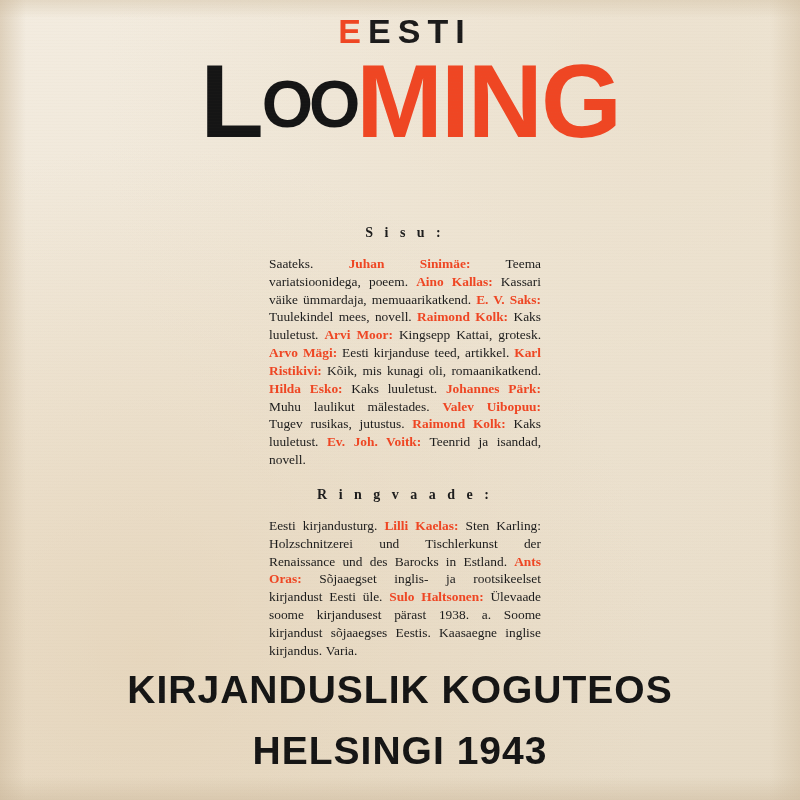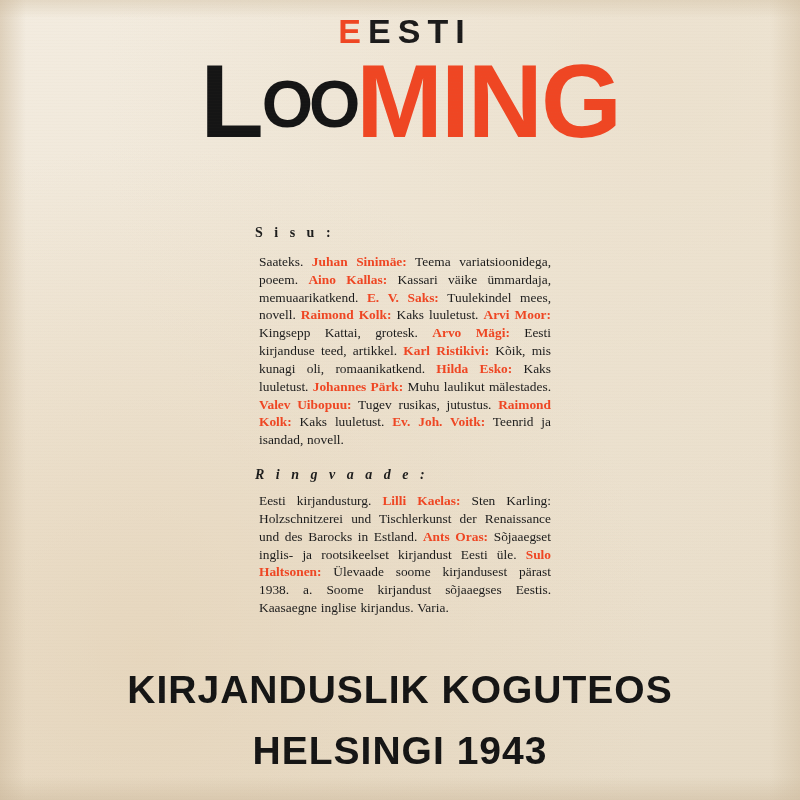--- a/index.html
+++ b/index.html
@@ -96,35 +96,35 @@
     left: 255px;
     top: 225px;
     width: 300px;
   }
   .section-label {
     font-family: "Liberation Serif", serif;
     font-weight: bold;
     font-size: 14px;
     letter-spacing: 4px;
     color: #1d1d1d;
+    text-align: center;
     margin: 0 0 12px 0;
   }
   .section-label.ring {
     margin-top: 18px;
     margin-bottom: 9px;
-    font-style: italic;
   }
   .toc-text {
     font-family: "Liberation Serif", serif;
     font-size: 13.4px;
     line-height: 1.33;
     color: #1b1b1b;
     text-align: justify;
     text-justify: inter-word;
-    margin: 4px;
+    margin: 14px;
     word-spacing: 0.5px;
   }
   .toc-text .name {
     color: #ef4623;
     font-weight: bold;
   }
   .toc-text .plain { color: #1b1b1b; }
 
   
   .footer {

